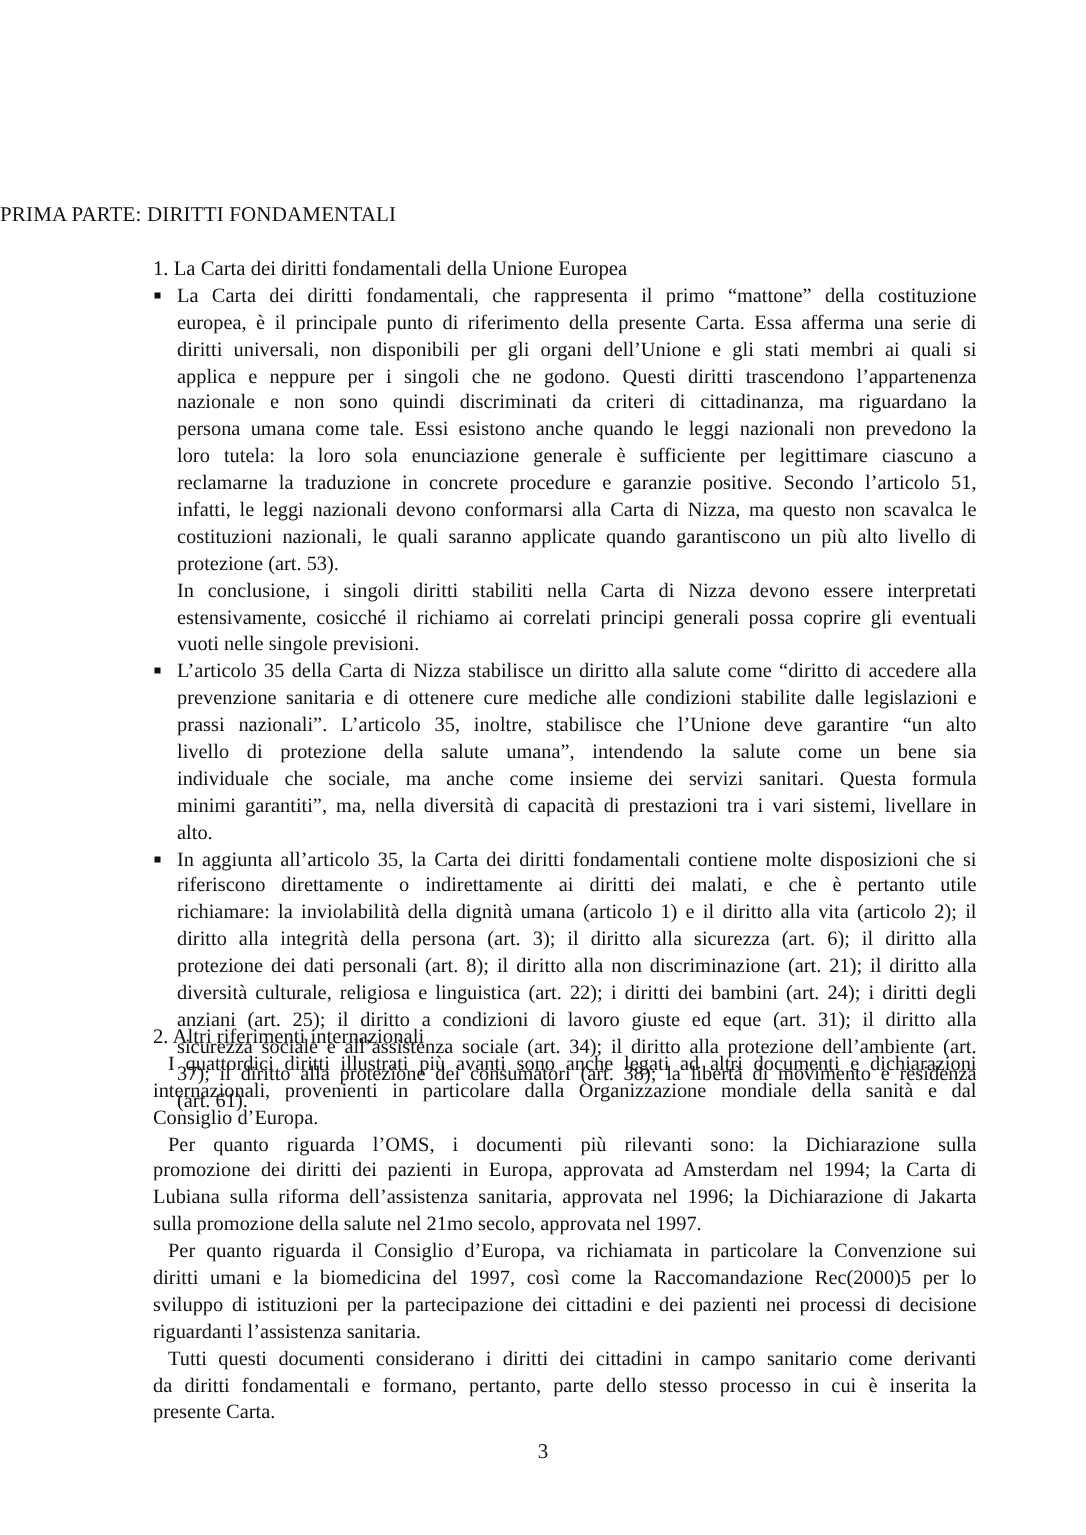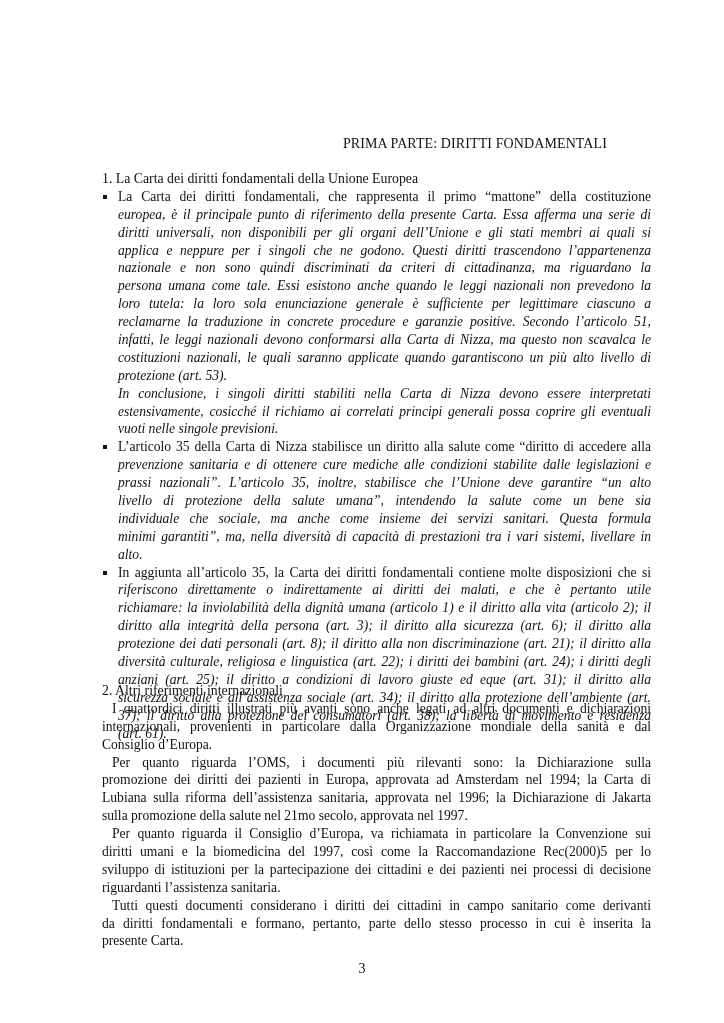--- a/index.html
+++ b/index.html
@@ -1,27 +1,27 @@
 <!DOCTYPE html>
 <html><head>
 <meta charset="utf-8">
 <style>
   html, body { margin: 0; padding: 0; background: #ffffff; }
   body { width: 724px; height: 1023px; position: relative; overflow: hidden;
          font-family: "Liberation Serif", "DejaVu Serif", serif; color: #111; }
   .page { position: absolute; left: 0; top: 0; width: 724px; height: 1023px; }
-  .title { position: absolute; top: 136px; left: 0; width: 607px; text-align: right;
+  .title { position: absolute; top: 136px; left: 0; width: 607px; text-align: left;
            font-size: 14px; letter-spacing: 0.1px; }
   .block { position: absolute; left: 102px; width: 549px; font-size: 13.6px; line-height: 17.9px; }
   .line { display: block; white-space: nowrap; text-align: justify; text-align-last: justify; height: 17.9px; }
   .line.last { text-align-last: left; }
   .h { font-weight: normal; font-size: 13.8px; }
   .bullet-line { position: relative; padding-left: 16px; }
   .bullet { position: absolute; left: 1px; top: 7px; width: 4px; height: 4px; background: #111; }
-  .cont { padding-left: 16px; font-style: italic; }
+  .cont { padding-left: 16px; }
   .para-first { padding-left: 10px; }
   .pagenum { position: absolute; top: 961px; left: 0; width: 724px; text-align: center; font-size: 14px; }
 </style>
 </head>
 <body>
 
 <div class="page">
 
   <div class="title">PRIMA PARTE: DIRITTI FONDAMENTALI</div>
 

